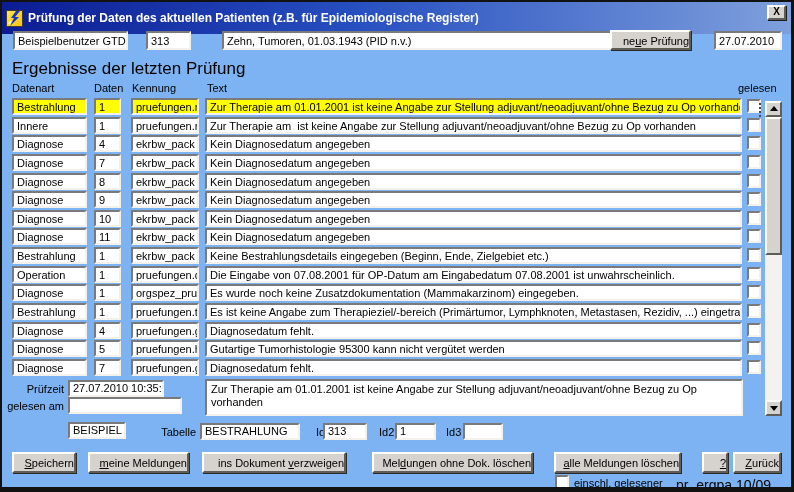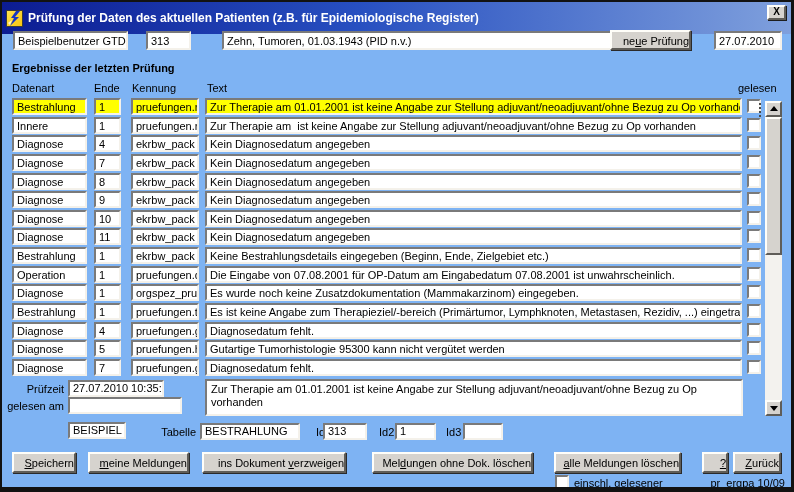--- a/index.html
+++ b/index.html
@@ -23,21 +23,21 @@
   .field{position:absolute;box-sizing:border-box;background:#fff;
     border:2px solid;border-color:#7a7a7a #f4f1ea #f4f1ea #7a7a7a;
     font-size:11px;line-height:13px;padding:0 2px 0 3px;overflow:hidden;white-space:pre;}
   .lbl{position:absolute;font-size:11px;line-height:13px;white-space:pre;}
   .btn{position:absolute;box-sizing:border-box;background:#d6d3ce;
     border:2px solid;border-color:#fffef9 #5f5d58 #5f5d58 #fffef9;box-shadow:1px 1px 0 #2a2a2a;
     font-size:11px;text-align:right;padding-top:3px;cursor:default;white-space:pre;}
   .btn .key{text-decoration:underline;}
   .checkbox{display:inline-block;width:14px;height:14px;box-sizing:border-box;background:#fff;
     border:2px solid;border-color:#7a7a7a #f4f1ea #f4f1ea #7a7a7a;}
-  .bold{font-weight:bold;font-size:11px;}
+  .bold{font-weight:normal;font-size:17px;}
   
   .list{position:absolute;left:10px;top:96px;width:752px;}
   .row{position:relative;height:17px;margin-bottom:1.65px;}
   .cell{position:absolute;top:0;height:17px;box-sizing:border-box;background:#fff;
     border:2px solid;border-color:#7a7a7a #f4f1ea #f4f1ea #7a7a7a;
     font-size:11px;line-height:12px;padding:1px 1px 0 3px;overflow:hidden;white-space:pre;}
   .c-datenart{left:0;width:75px;}
   .c-lfdnr{left:82px;width:27px;}
   .c-kennung{left:119px;width:68px;}
   .c-text{left:193px;width:537px;}
@@ -53,21 +53,21 @@
     border-bottom:5px solid #000;margin:3px auto 0;}
   .arr-down{width:0;height:0;border-left:4px solid transparent;border-right:4px solid transparent;
     border-top:5px solid #000;margin:4px auto 0;}
   .sb-thumb{position:absolute;left:0;top:16px;width:17px;height:138px;box-sizing:border-box;background:#d6d3ce;
     border:2px solid;border-color:#fffef9 #5f5d58 #5f5d58 #fffef9;}
   .focus-dots{position:absolute;left:757px;top:101px;height:14px;width:0;border-left:2px dotted #4a4a4a;}
   
   .msgbox{position:absolute;left:203px;top:377px;width:538px;height:37px;box-sizing:border-box;background:#fff;
     border:2px solid;border-color:#7a7a7a #f4f1ea #f4f1ea #7a7a7a;
     font-size:11px;line-height:13px;padding:2px 4px;overflow:hidden;}
-  .version{position:absolute;right:6px;top:475px;font-size:11px;}
+  .version{position:absolute;right:20px;top:475px;font-size:14px;}
 </style>
 </head>
 <body>
 
 <div class="window">
 
   <div class="titlebar">
     <span class="app-icon">
       <svg width="15" height="15" viewBox="0 0 15 15">
         <polygon points="9,0 4,7 7,7 3,15 12,6 8,6 13,0" fill="#1535c4"></polygon>
@@ -79,21 +79,21 @@
   </div>
 
   <div class="field" style="left:11px;top:29px;width:115px;height:19px;padding-top:2px;">Beispielbenutzer GTDS</div>
   <div class="field" style="left:144px;top:29px;width:45px;height:19px;padding-top:2px;">313</div>
   <div class="field" style="left:200px;top:29px;width:400px;height:19px;padding-top:2px;margin-left:20px;">Zehn, Tumoren, 01.03.1943 (PID n.v.)</div>
   <div class="btn" style="left:608px;top:28px;width:81px;height:20px;"><span>ne</span><span class="key">u</span><span>e Prüfung</span></div>
   <div class="field" style="left:712px;top:29px;width:68px;height:19px;padding-top:2px;">27.07.2010</div>
 
   <div class="lbl bold" style="left:10px;top:60px;">Ergebnisse der letzten Prüfung</div>
   <div class="lbl" style="left:10px;top:80px;">Datenart</div>
-  <div class="lbl" style="left:92px;top:80px;">Ende</div>
+  <div class="lbl" style="left:92px;top:80px;">Daten</div>
   <div class="lbl" style="left:130px;top:80px;">Kennung</div>
   <div class="lbl" style="left:205px;top:80px;">Text</div>
   <div class="lbl" style="left:736px;top:80px;">gelesen</div>
 
   <div class="list">
       <div class="row selected">
         <div class="cell c-datenart">Bestrahlung</div>
         <div class="cell c-lfdnr">1</div>
         <div class="cell c-kennung">pruefungen.r</div>
         <div class="cell c-text">Zur Therapie am 01.01.2001 ist keine Angabe zur Stellung adjuvant/neoadjuvant/ohne Bezug zu Op vorhanden</div>

